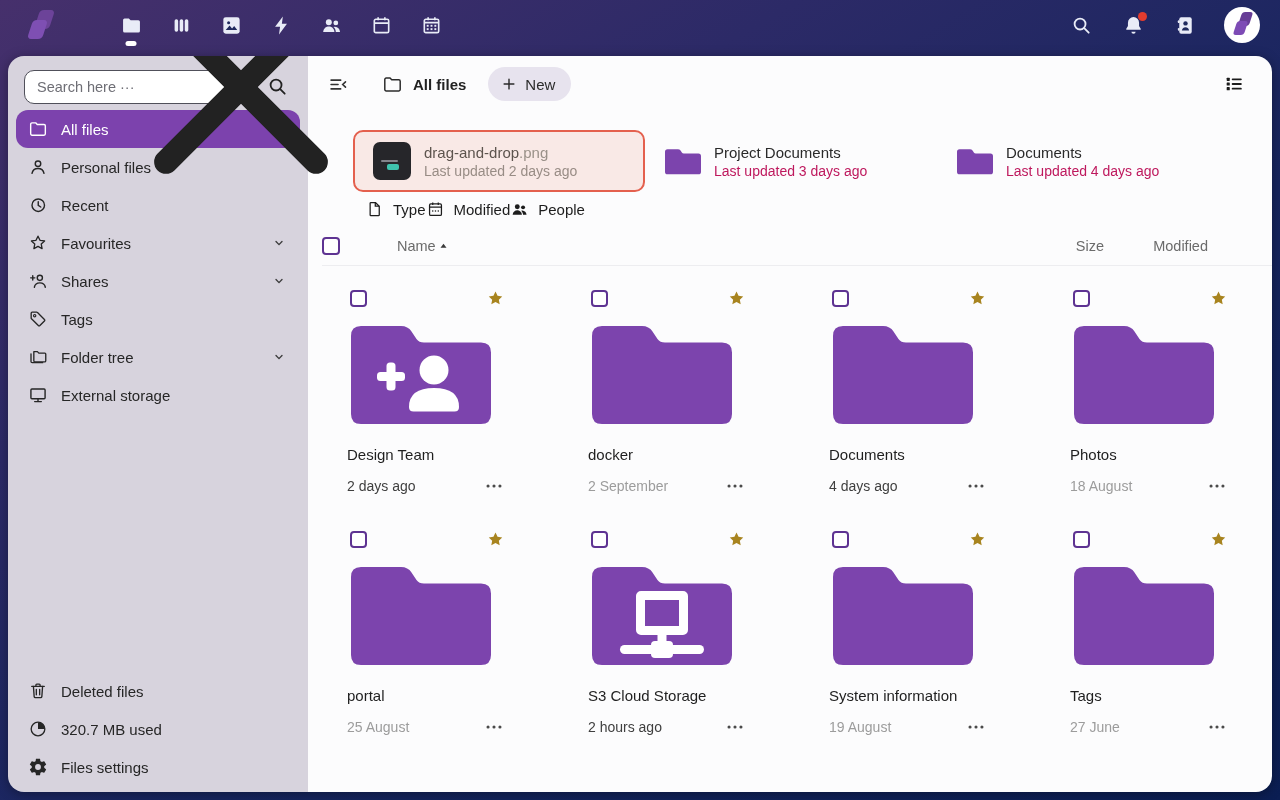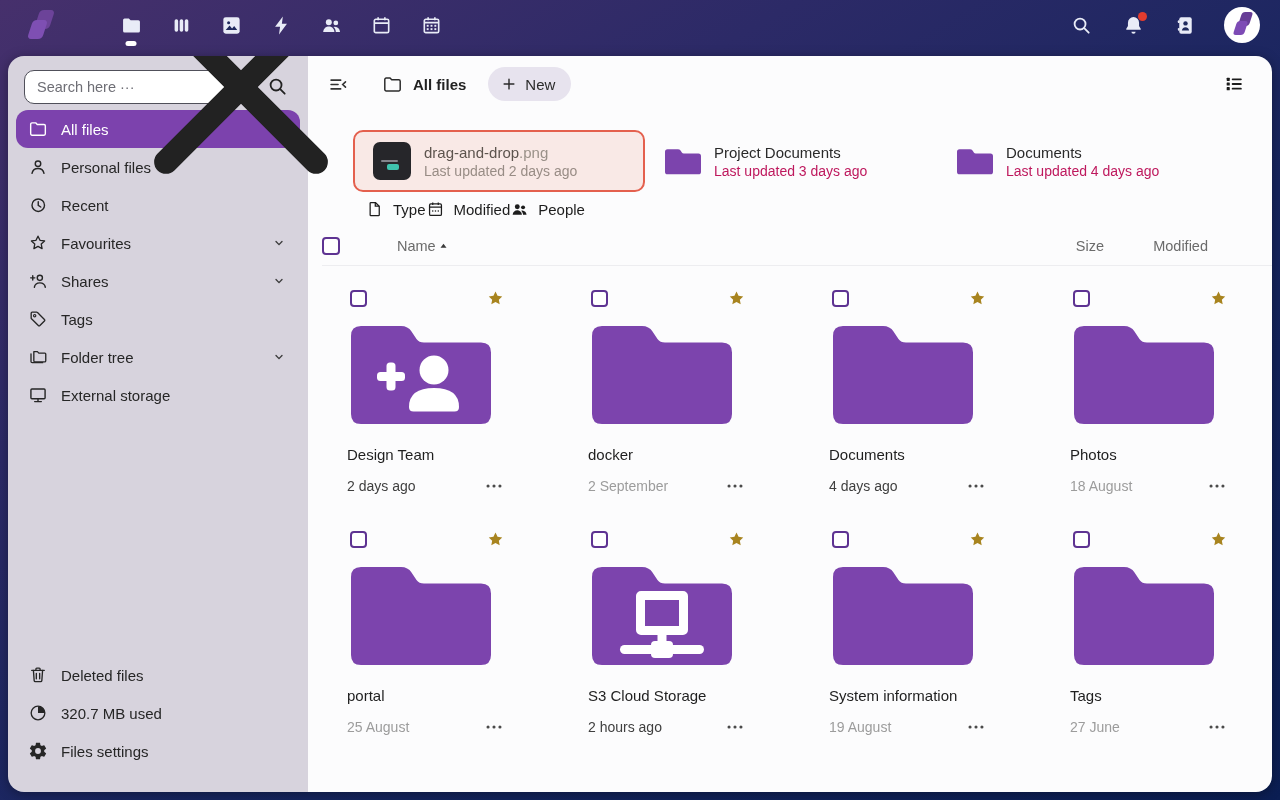--- a/index.html
+++ b/index.html
@@ -41,21 +41,21 @@
   .search-wrap input::placeholder{color:#6e6e75}
   .clear-btn{position:absolute;right:5px;top:50%;transform:translateY(-50%);width:24px;height:24px;color:#222;background:none;border:none;padding:3px;cursor:pointer}
   .side-magnify{width:30px;height:34px;color:#222;cursor:pointer}
   .side-magnify .ic{width:23px;height:23px;margin-top:5px}
   .nav{margin-top:6px;padding:0 8px;display:flex;flex-direction:column}
   .side-item{height:38px;border-radius:12px;display:flex;align-items:center;gap:13px;padding:0 12px;font-size:15px;color:#262626;cursor:pointer}
   .side-item .ic{width:20px;height:20px;color:#262626}
   .side-item.selected{background:#7c42ad;color:#fff}
   .side-item.selected .ic{color:#fff}
   .side-item .chev{margin-left:auto;width:18px;height:18px;color:#3c3c3c}
-  .side-footer{margin-top:auto;padding:0 8px 22px;display:flex;flex-direction:column}
+  .side-footer{margin-top:auto;padding:0 8px 6px;display:flex;flex-direction:column}
 
   
   .content{flex:1;background:#fcfcfd;display:flex;flex-direction:column;min-width:0}
   .c-header{display:flex;align-items:center;height:40px;margin:8px 20px 0 12px}
   .icon-btn{background:none;border:none;padding:0;cursor:pointer;display:flex;align-items:center;justify-content:center}
   .collapse-btn{width:36px;height:36px;color:#333}
   .collapse-btn .ic{width:21px;height:21px}
   .crumb{display:flex;align-items:center;gap:10px;margin-left:26px;font-size:15px;font-weight:600;color:#222;cursor:pointer}
   .crumb .ic{width:21px;height:21px;color:#2b2b2b}
   .new-btn{margin-left:22px;height:34px;border:none;border-radius:17px;background:#e7e3ee;display:flex;align-items:center;gap:7px;padding:0 16px 0 12px;font-size:15px;color:#2b2b2b;font-family:inherit;cursor:pointer}

